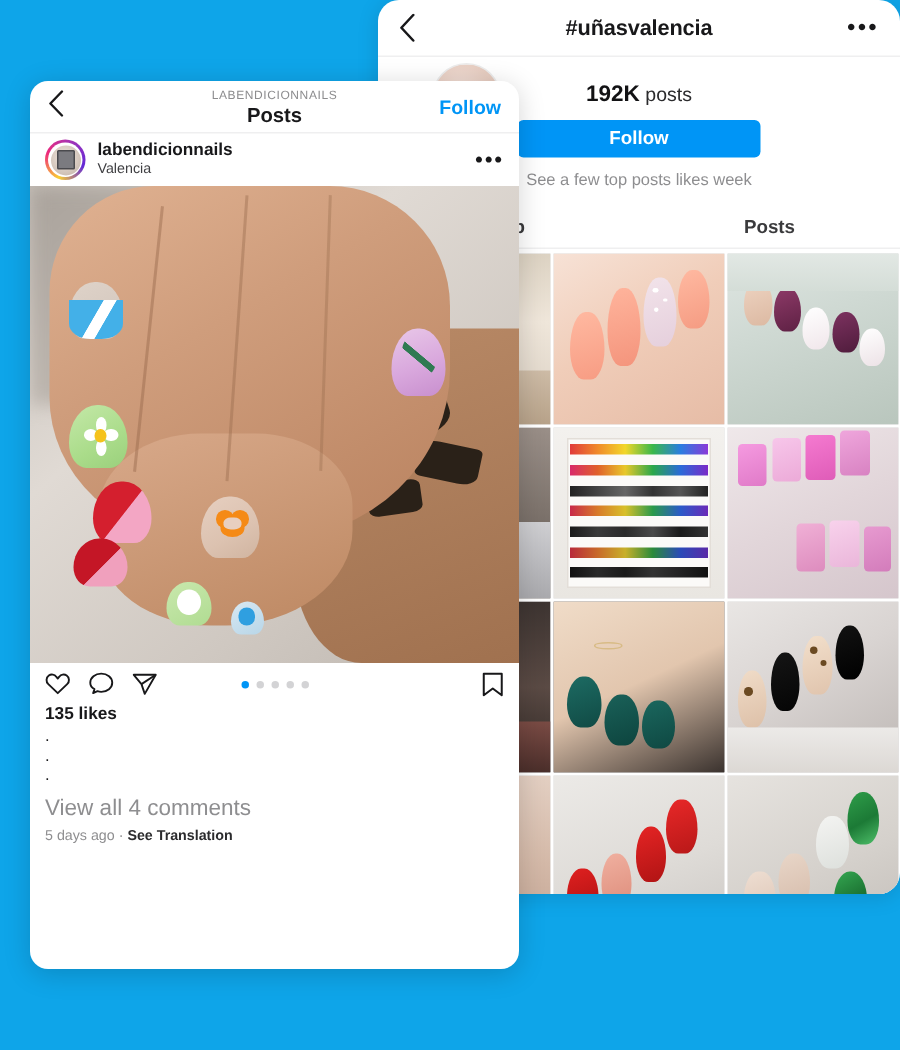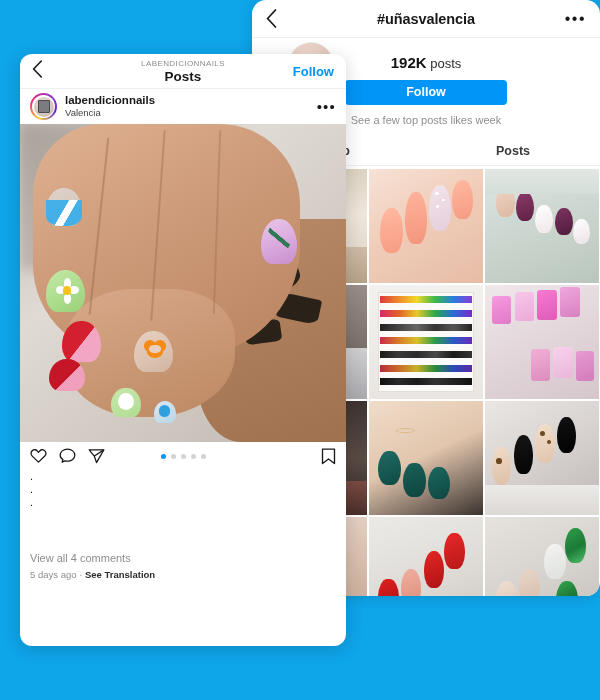--- a/index.html
+++ b/index.html
@@ -147,21 +147,21 @@
   .pc-dots-wrap { position:absolute; left:0; right:0; display:flex; justify-content:center; gap:5px; pointer-events:none;}
   .pc-dot { width:5px; height:5px; border-radius:50%; background:#d3d3d5; }
   .pc-dot.on { background:#0095f6; }
   .pc-save { margin-left:auto; cursor:pointer; display:flex; }
 
   .pc-likes { font-size: 11.5px; font-weight: bold; color:#18181a; padding: 0 10px 3px 10px; }
   .pc-caption { font-size: 11px; color:#18181a; line-height: 15px; padding: 0 10px; }
   .pc-caption .u { font-weight: bold; }
   .pc-dotline { font-size: 11px; color:#18181a; line-height: 13px; padding: 0 10px; }
   .pc-tags { font-size: 11px; color:#2a4f7c; line-height: 14.5px; padding: 4px 10px 0 10px; }
-  .pc-comments { font-size: 11px; color:#8e8e90; padding: 6px 10px 0 10px; cursor:pointer;margin-top:37px; }
+  .pc-comments { font-size: 15px; color:#8e8e90; padding: 6px 10px 0 10px; cursor:pointer; }
   .pc-footer { font-size: 9.5px; color:#8e8e90; padding: 5px 1px 0 10px; }
   .pc-footer b { color:#2b2b2d; font-size:9.5px; }
 </style>
 </head>
 <body>
 
 <div id="stage">
 
   <div id="hashtag-panel">
 
@@ -414,20 +414,21 @@
         <div class="pc-dot"></div>
         <div class="pc-dot"></div>
       </div>
       <div class="pc-save">
         <svg width="15" height="17" viewBox="0 0 16 19">
             <path d="M1.3 1.3h13.4v16l-6.7-5-6.7 5v-16Z" fill="none" stroke="#18181a" stroke-width="1.5" stroke-linejoin="round"></path>
           </svg>
       </div>
     </div>
 
+    <div class="pc-likes">135 likes</div>
 
     <div class="pc-dotline">.</div>
     <div class="pc-dotline">.</div>
     <div class="pc-dotline">.</div>
 
 
     <div class="pc-comments">View all 4 comments</div>
 
     <div class="pc-footer">
       <span>5 days ago</span>

